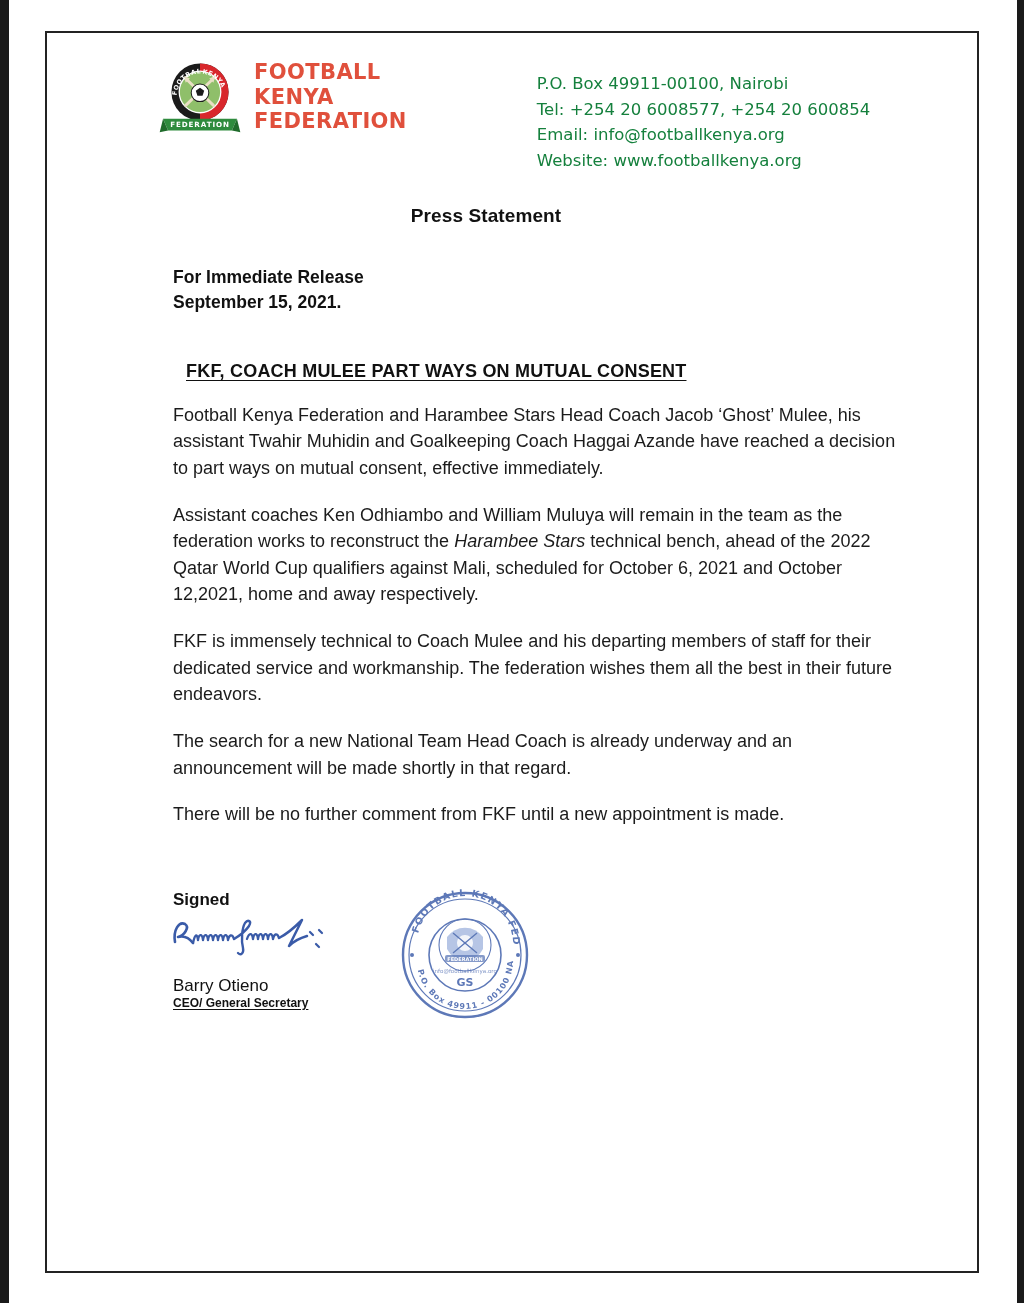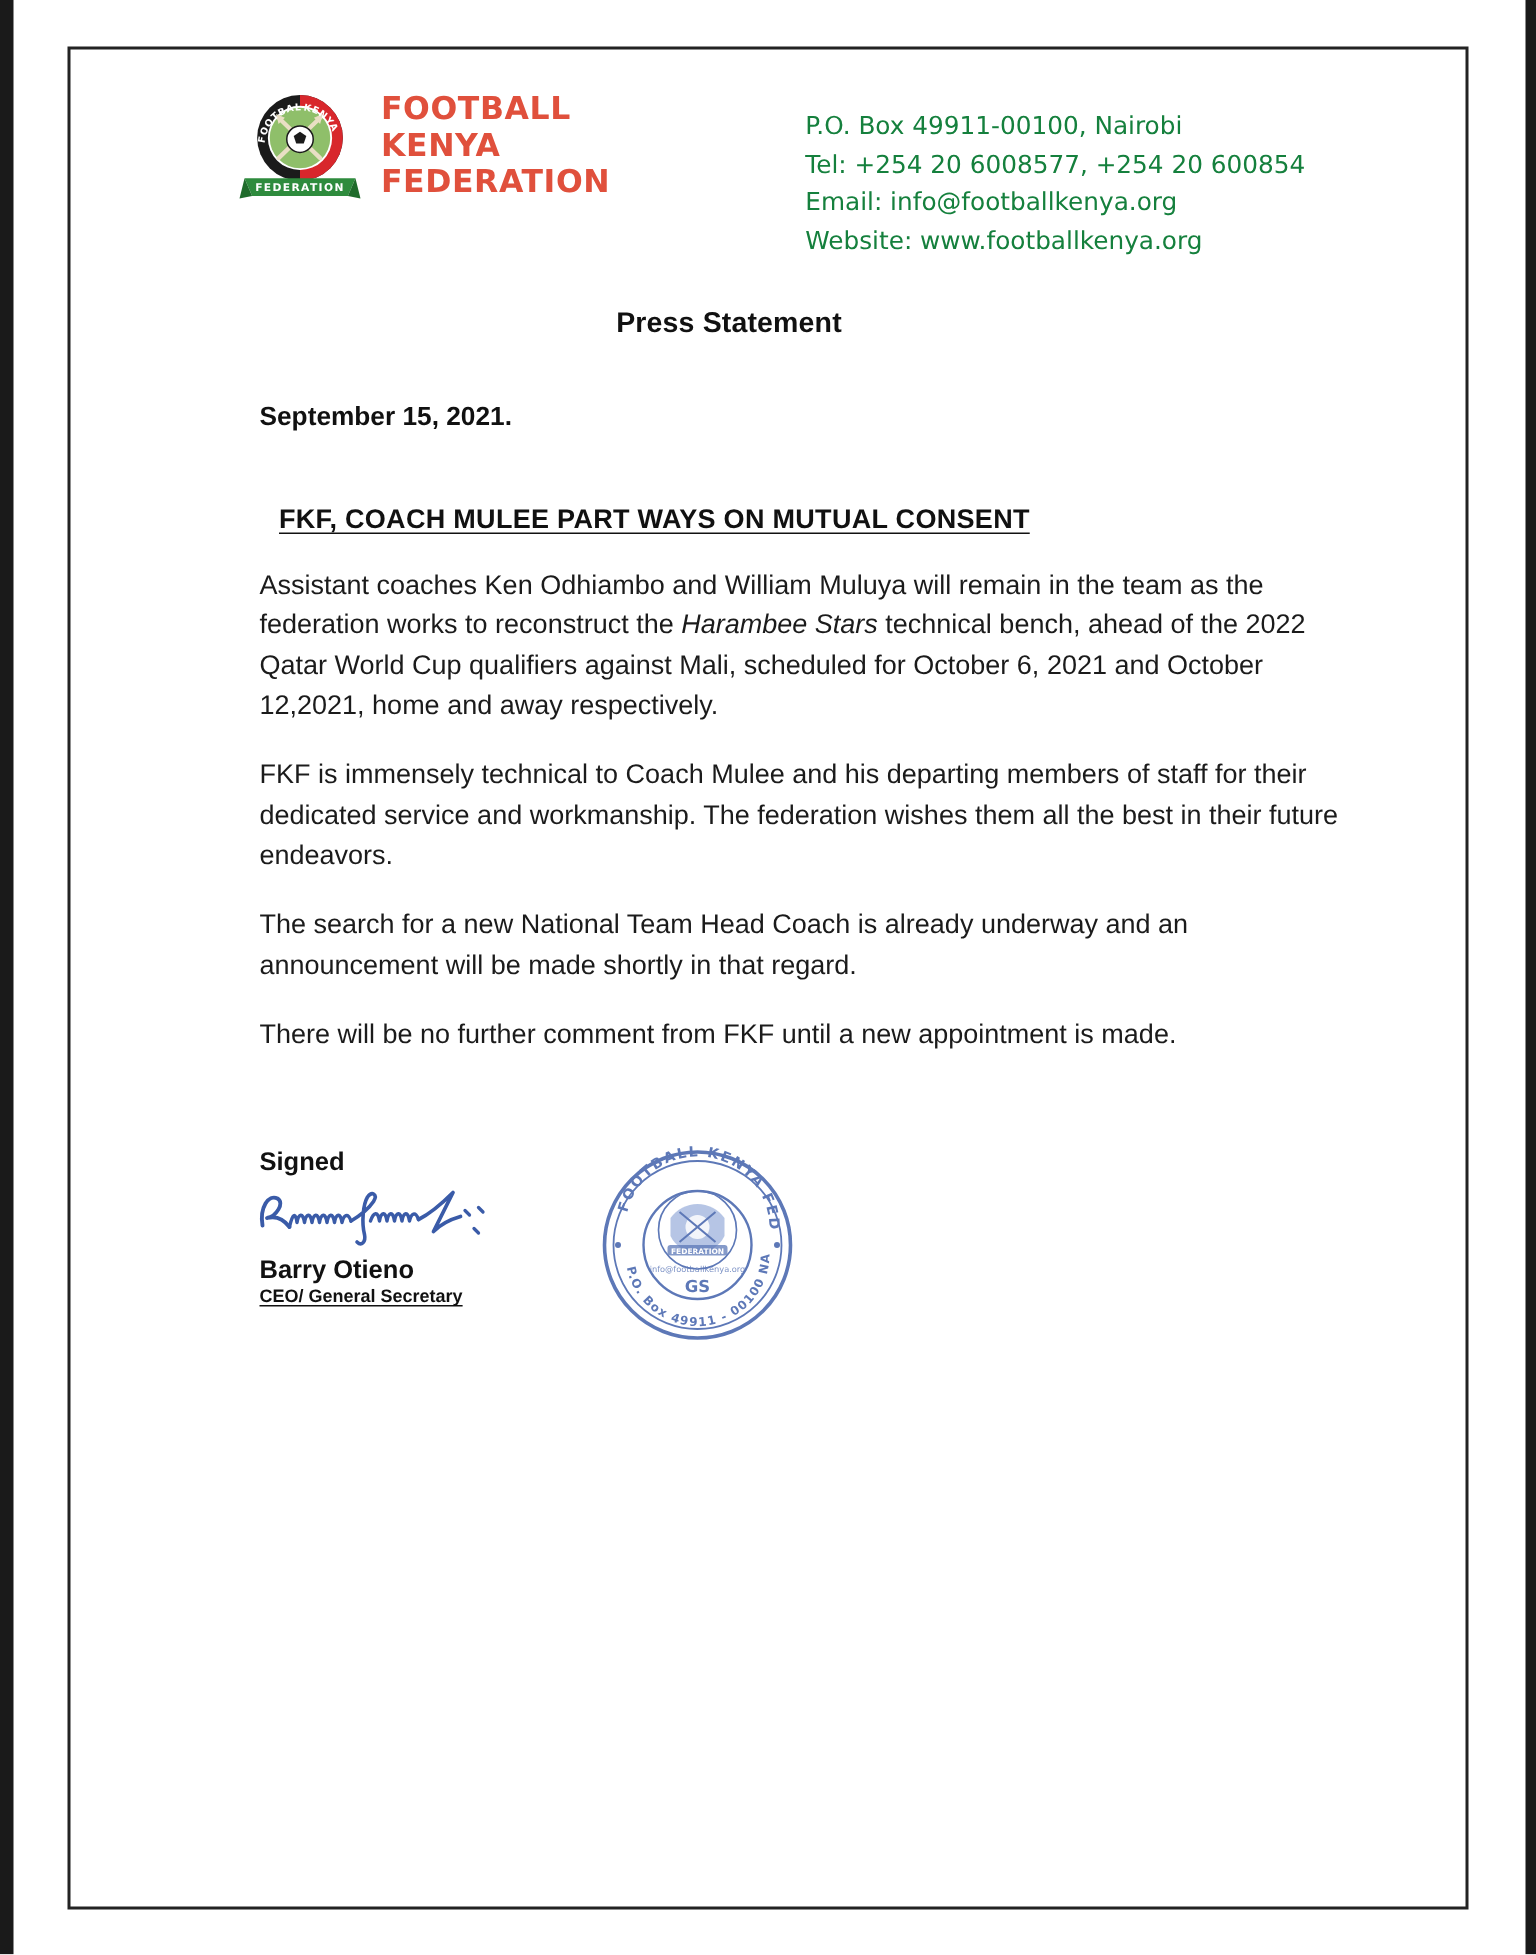--- a/index.html
+++ b/index.html
@@ -146,24 +146,24 @@
     color: #111;
   }
 
   .signature-svg {
     display: block;
     margin-top: 2px;
     margin-left: -4px;
   }
 
   .signer-name {
-    font-weight: bold;
+    font-weight: normal;
     font-size: 17px;
     color: #111;
-    margin-top: 2px;
+    margin-top: 16px;
   }
 
   .signer-role {
     font-weight: bold;
     font-size: 12px;
     color: #111;
     text-decoration: underline;
     text-underline-offset: 2px;
   }
 
@@ -240,25 +240,27 @@
           <div>Email: info@footballkenya.org</div>
           <div>Website: www.footballkenya.org</div>
         </div>
       </div>
 
       <div class="doc-body">
 
         <div class="press-title">Press Statement</div>
 
         <div class="release-block">
+          <div>For Immediate Release</div>
           <div>September 15, 2021.</div>
         </div>
 
         <div class="headline">FKF, COACH MULEE PART WAYS ON MUTUAL CONSENT</div>
 
+        <p class="para">Football Kenya Federation and Harambee Stars Head Coach Jacob ‘Ghost’ Mulee, his assistant Twahir Muhidin and Goalkeeping Coach Haggai Azande have reached a decision to part ways on mutual consent, effective immediately.</p>
 
         <p class="para"><span>Assistant coaches Ken Odhiambo and William Muluya will remain in the team as the federation works to reconstruct the </span><em>Harambee Stars</em><span> technical bench, ahead of the 2022 Qatar World Cup qualifiers against Mali, scheduled for October 6, 2021 and October 12,2021, home and away respectively.</span></p>
 
         <p class="para">FKF is immensely technical to Coach Mulee and his departing members of staff for their dedicated service and workmanship. The federation wishes them all the best in their future endeavors.</p>
 
         <p class="para">The search for a new National Team Head Coach is already underway and an announcement will be made shortly in that regard.</p>
 
         <p class="para">There will be no further comment from FKF until a new appointment is made.</p>
 
         <div class="sign-area">

